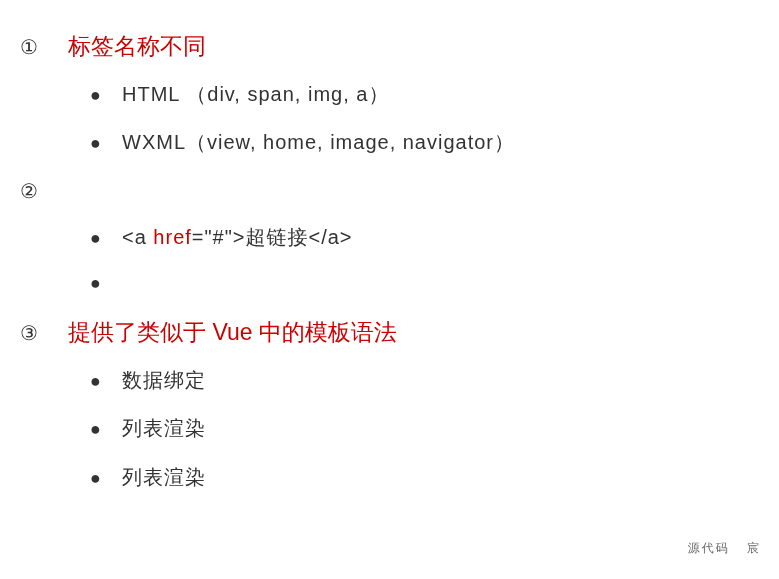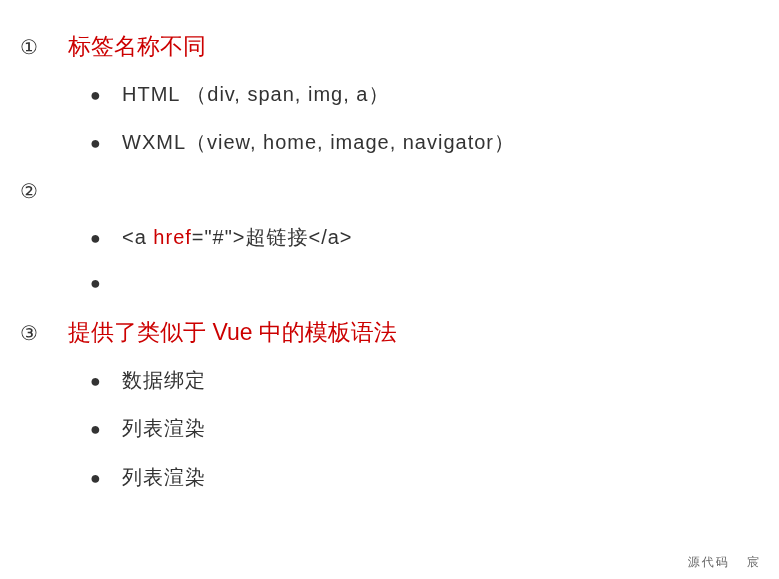--- a/index.html
+++ b/index.html
@@ -51,21 +51,21 @@
     .sub-text {
       color: #333333;
       letter-spacing: 1px;
       font-size: 20px;
     }
     .attr-red {
       color: #cc0000;
     }
     .watermark {
       position: absolute;
-      bottom: 8px;
+      bottom: 22px;
       right: 18px;
       font-size: 12px;
       color: #666666;
       letter-spacing: 2px;
     }
     .watermark span:first-child {
       margin-right: 12px;
     }
   </style>
 </head>

